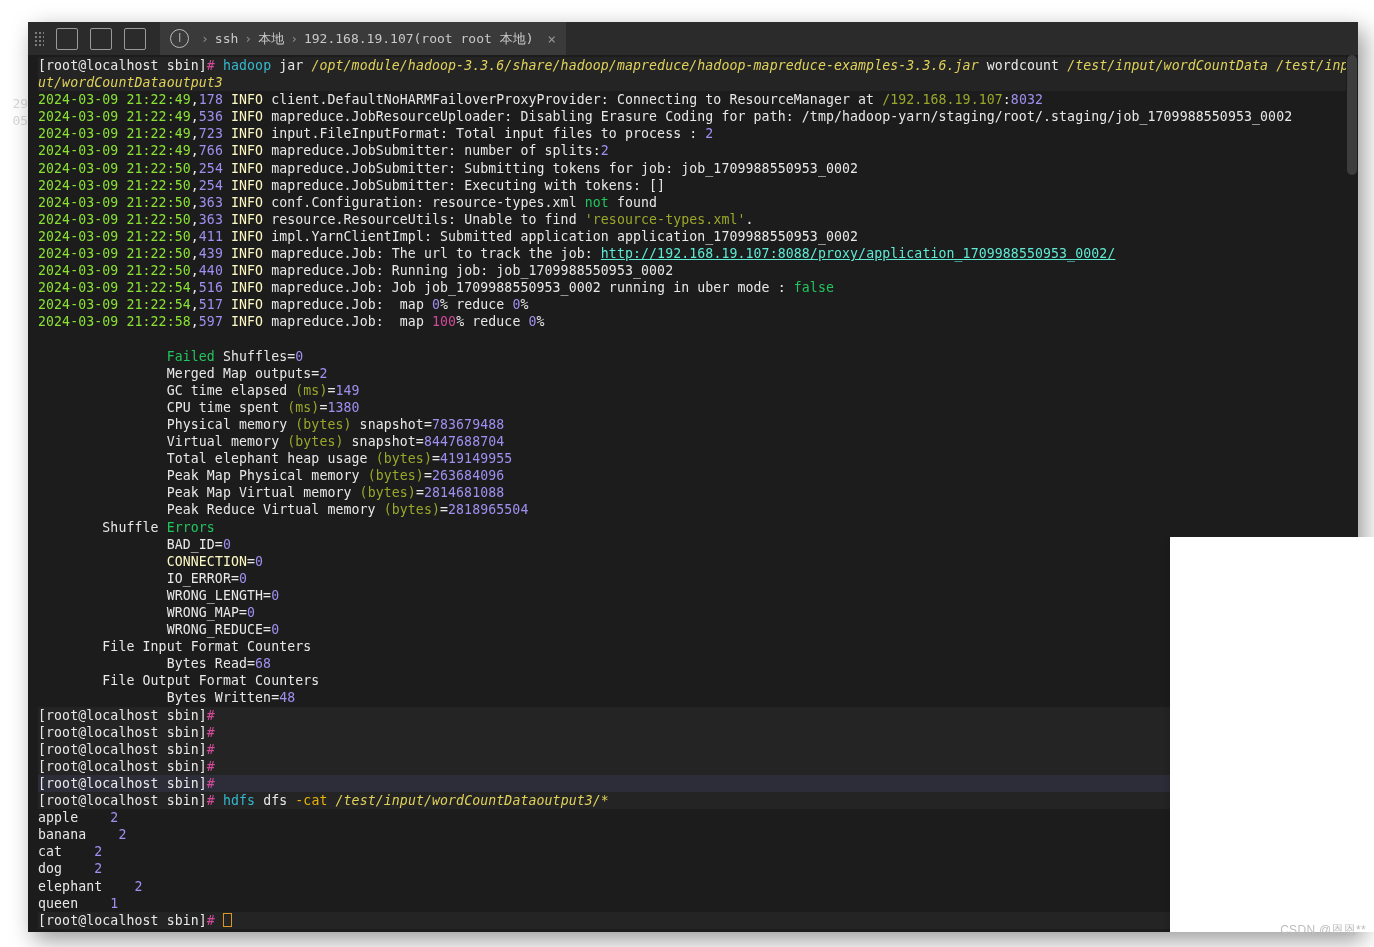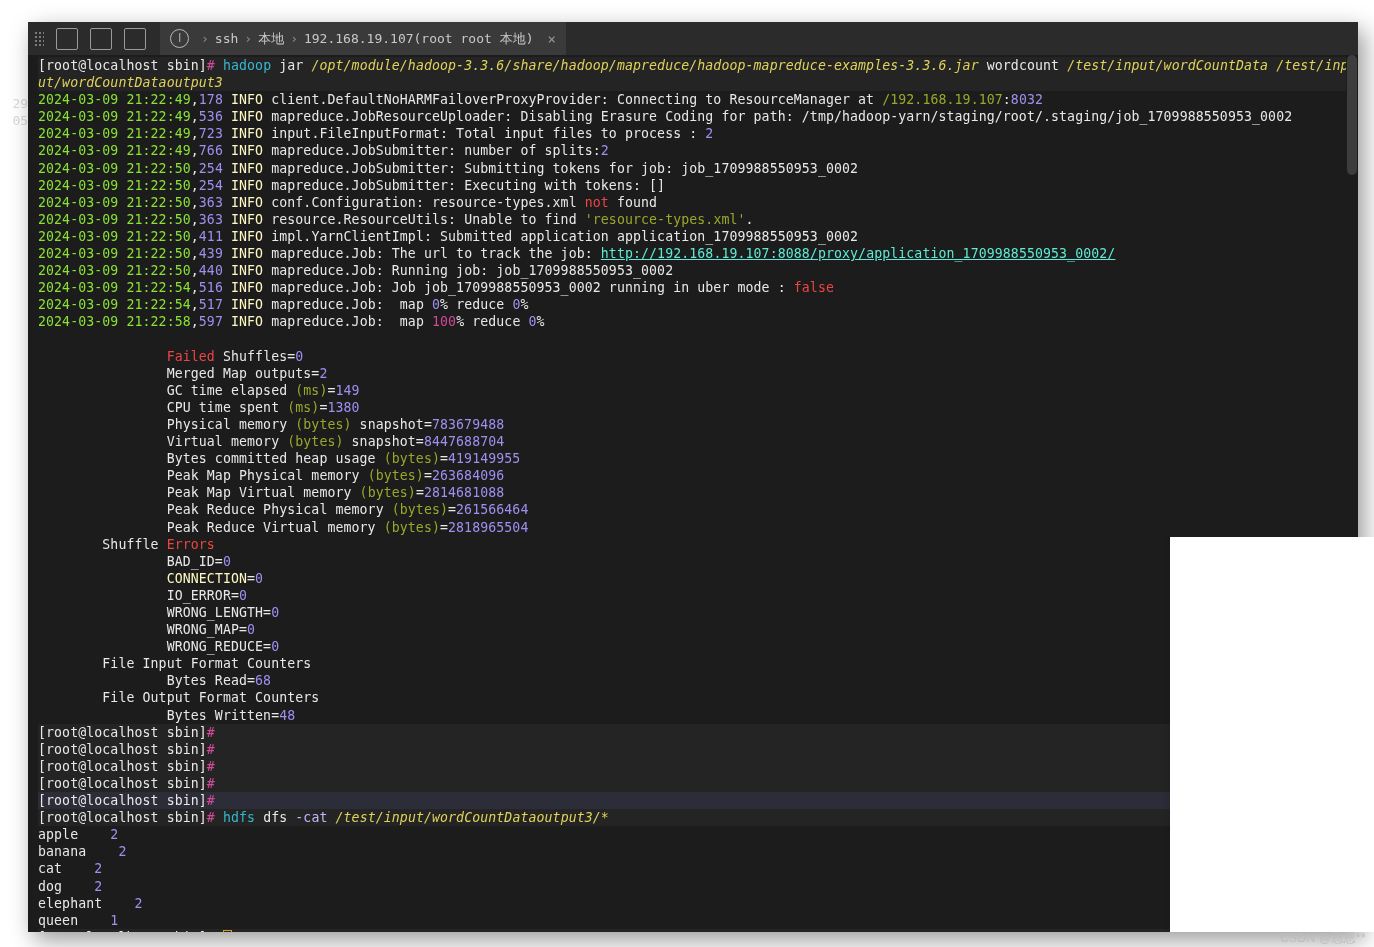--- a/index.html
+++ b/index.html
@@ -81,25 +81,25 @@
   .line{
     font-size:13.2px;line-height:17.1px;white-space:pre;
     color:#e0e0e0;letter-spacing:0.1px;height:17.1px;
   }
   .line.hl{background:#2d2d3a;}
   .line.cmdhl{background:#242424;}
   .c-green2  {color:#8ae234;}
   .c-purple  {color:#a08ff0;}
   .c-blue    {color:#fef9c3;}
   .c-cyan    {color:#34b8cf;}
-  .c-red     {color:#ef4444;margin-top:21px;}
+  .c-red     {color:#22c55e;margin-top:21px;}
   .c-white   {color:#e8e8e8;}
   .c-yellow  {color:#e0d25a;font-style:italic;}
   .c-magenta {color:#d14a9a;}
-  .c-orange  {color:#c4b5fd;margin-top:8px;}
+  .c-orange  {color:#eab308;margin-top:8px;}
   .c-olive   {color:#9aa82a;}
   .c-link    {color:#5eead4;text-decoration:underline;}
 
   .wrapmark{color:#3a9bdc;}
 
   .cursor{
     display:inline-block;width:9px;height:14px;
     border:1.5px solid #d79921;box-sizing:border-box;
     vertical-align:-2px;
   }
@@ -113,21 +113,21 @@
   }
 
   
   .sliver{
     position:absolute;left:1342px;top:22px;width:16px;height:910px;
     background:linear-gradient(to right,#cfcfcf,#ffffff);
   }
 
   
   .watermark{
-    position:absolute;right:8px;bottom:0;
+    position:absolute;right:8px;bottom:8px;
     color:#bdbdbd;font-size:12px;
     font-family:"Liberation Sans",sans-serif;
     letter-spacing:.3px;
   }
 </style>
 </head>
 <body>
 
 <div class="page-bg"></div>
 
@@ -176,24 +176,23 @@
           <div class="line"><span class="c-green2">2024-03-09 21:22:54</span><span class="c-white">,</span><span class="c-purple">516</span><span class="c-white"> </span><span class="c-blue">INFO</span><span class="c-white"> mapreduce.Job: Job job_1709988550953_0002 running in uber mode : </span><span class="c-red">false</span></div>
           <div class="line"><span class="c-green2">2024-03-09 21:22:54</span><span class="c-white">,</span><span class="c-purple">517</span><span class="c-white"> </span><span class="c-blue">INFO</span><span class="c-white"> mapreduce.Job:  map </span><span class="c-purple">0</span><span class="c-white">% reduce </span><span class="c-purple">0</span><span class="c-white">%</span></div>
           <div class="line"><span class="c-green2">2024-03-09 21:22:58</span><span class="c-white">,</span><span class="c-purple">597</span><span class="c-white"> </span><span class="c-blue">INFO</span><span class="c-white"> mapreduce.Job:  map </span><span class="c-magenta">100</span><span class="c-white">% reduce </span><span class="c-purple">0</span><span class="c-white">%</span></div>
           <div class="line"><span class="c-white"></span></div>
           <div class="line"><span class="c-white">                </span><span class="c-red">Failed</span><span class="c-white"> Shuffles=</span><span class="c-purple">0</span></div>
           <div class="line"><span class="c-white">                Merged Map outputs=</span><span class="c-purple">2</span></div>
           <div class="line"><span class="c-white">                GC time elapsed </span><span class="c-olive">(ms)</span><span class="c-white">=</span><span class="c-purple">149</span></div>
           <div class="line"><span class="c-white">                CPU time spent </span><span class="c-olive">(ms)</span><span class="c-white">=</span><span class="c-purple">1380</span></div>
           <div class="line"><span class="c-white">                Physical memory </span><span class="c-olive">(bytes)</span><span class="c-white"> snapshot=</span><span class="c-purple">783679488</span></div>
           <div class="line"><span class="c-white">                Virtual memory </span><span class="c-olive">(bytes)</span><span class="c-white"> snapshot=</span><span class="c-purple">8447688704</span></div>
-          <div class="line"><span class="c-white">                Bytes committed heap usage </span><span class="c-olive">(bytes)</span><span class="c-white">=</span><span class="c-purple">419149955</span></div>
+          <div class="line"><span class="c-white">                Total elephant heap usage </span><span class="c-olive">(bytes)</span><span class="c-white">=</span><span class="c-purple">419149955</span></div>
           <div class="line"><span class="c-white">                Peak Map Physical memory </span><span class="c-olive">(bytes)</span><span class="c-white">=</span><span class="c-purple">263684096</span></div>
           <div class="line"><span class="c-white">                Peak Map Virtual memory </span><span class="c-olive">(bytes)</span><span class="c-white">=</span><span class="c-purple">2814681088</span></div>
-          <div class="line"><span class="c-white">                Peak Reduce Physical memory </span><span class="c-olive">(bytes)</span><span class="c-white">=</span><span class="c-purple">261566464</span></div>
           <div class="line"><span class="c-white">                Peak Reduce Virtual memory </span><span class="c-olive">(bytes)</span><span class="c-white">=</span><span class="c-purple">2818965504</span></div>
           <div class="line"><span class="c-white">        Shuffle </span><span class="c-red">Errors</span></div>
           <div class="line"><span class="c-white">                BAD_ID=</span><span class="c-purple">0</span></div>
           <div class="line"><span class="c-white">                </span><span class="c-blue">CONNECTION</span><span class="c-white">=</span><span class="c-purple">0</span></div>
           <div class="line"><span class="c-white">                IO_ERROR=</span><span class="c-purple">0</span></div>
           <div class="line"><span class="c-white">                WRONG_LENGTH=</span><span class="c-purple">0</span></div>
           <div class="line"><span class="c-white">                WRONG_MAP=</span><span class="c-purple">0</span></div>
           <div class="line"><span class="c-white">                WRONG_REDUCE=</span><span class="c-purple">0</span></div>
           <div class="line"><span class="c-white">        File Input Format Counters</span></div>
           <div class="line"><span class="c-white">                Bytes Read=</span><span class="c-purple">68</span></div>

